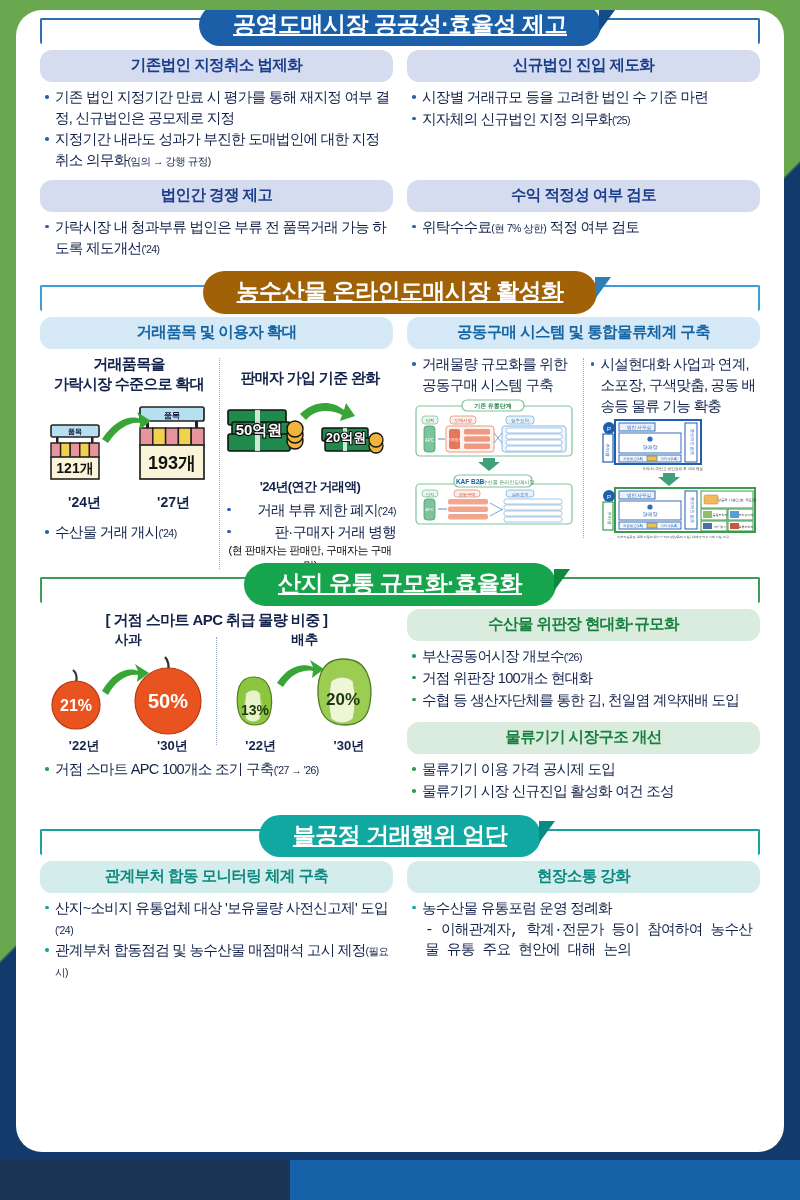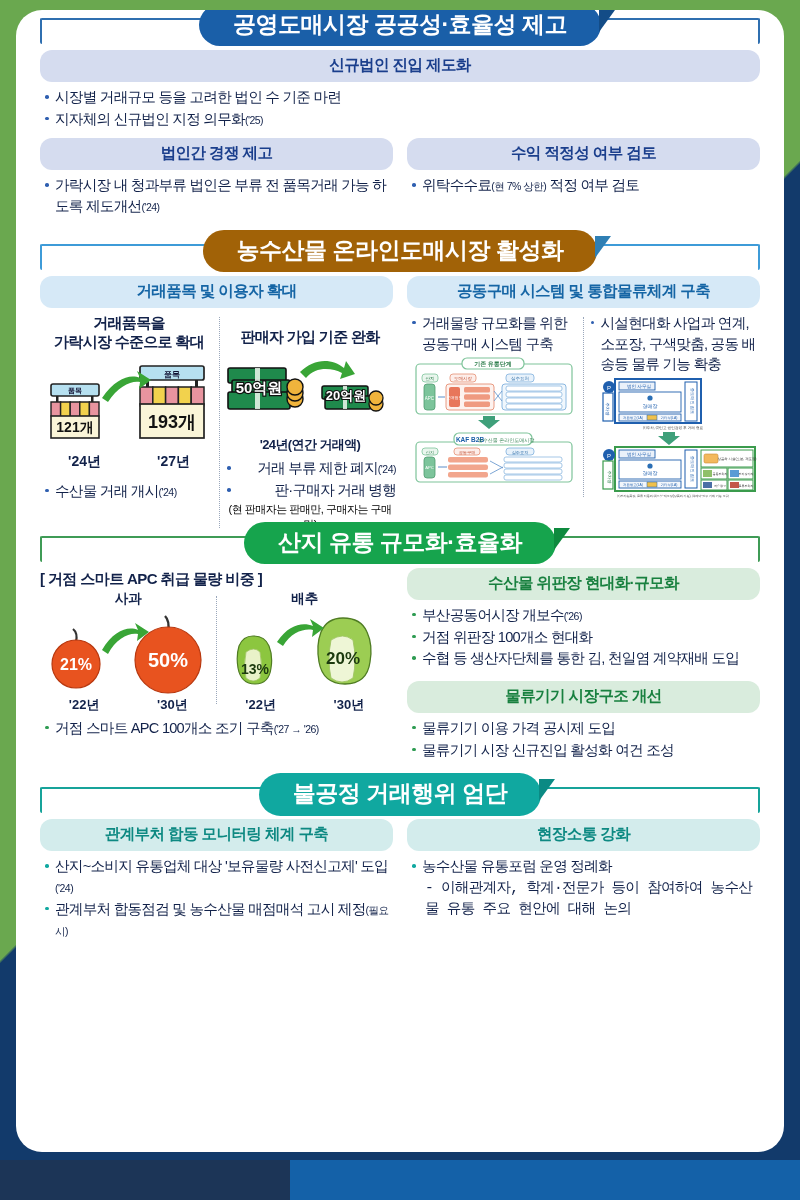--- a/index.html
+++ b/index.html
@@ -55,20 +55,21 @@
     position: relative;
     background: #1a5fa8;
     color: #fff;
     font-size: 23px;
     font-weight: bold;
     letter-spacing: -0.5px;
     padding: 8px 34px 9px 34px;
     border-radius: 23px;
     line-height: 1.1;
     white-space: nowrap;
+    text-decoration: underline;
   }
   .sec-title::after {
     content: "";
     position: absolute;
     right: -14px; top: 6px;
     border-left: 16px solid #134c87;
     border-top: 0 solid transparent;
     border-bottom: 22px solid transparent;
     height: 0; width: 0;
   }
@@ -131,21 +132,21 @@
   }
   .fig-cap {
     font-size: 15px; font-weight: bold; color: #12224a;
     letter-spacing: -0.7px; line-height: 1.3; margin-bottom: 4px;
   }
   .yrs { display: flex; justify-content: center; gap: 0px; font-weight: bold; font-size: 14px; color: #12224a; margin-top: 1px; }
   .yrs span { width: 50%; }
   .centernote { font-size: 13px; font-weight: bold; color: #12224a; letter-spacing: -0.6px; text-align: center; }
 
   .chart-title {
-    text-align: left; font-weight: bold; font-size: 15px;
+    text-align: center; font-weight: bold; font-size: 15px;
     color: #12224a; letter-spacing: -0.6px; margin: 2px 0 1px 0;
   }
   .produce-wrap { display: flex; }
   .produce-half { flex: 1 1 0; text-align: center; position: relative; }
   .produce-half.divider::after {
     content: ""; position: absolute; right: 0; top: 6px; bottom: 10px;
     border-right: 1px dotted #9aa7bb;
   }
   .produce-label { font-size: 13.5px; font-weight: bold; color: #12224a; }
   .produce-years { display: flex; justify-content: space-around; font-size: 13px; font-weight: bold; color: #12224a; margin-top: -2px; }
@@ -158,20 +159,27 @@
 
 <div class="page">
 
   <div class="section">
     <div class="sec-frame"></div>
     <div class="sec-title-wrap">
       <span class="sec-title">공영도매시장 공공성·효율성 제고</span>
     </div>
     <div class="sec-body">
       <div class="cols">
+        <div class="col">
+          <div class="subhdr">기존법인 지정취소 법제화</div>
+          <ul class="blist">
+            <li><span>기존 법인 지정기간 만료 시 평가를 통해 재지정 여부 결정, 신규법인은 공모제로 지정</span></li>
+            <li><span>지정기간 내라도 성과가 부진한 도매법인에 대한 지정 취소 의무화</span><span class="sm">(임의 → 강행 규정)</span></li>
+          </ul>
+        </div>
         <div class="col">
           <div class="subhdr">신규법인 진입 제도화</div>
           <ul class="blist">
             <li><span>시장별 거래규모 등을 고려한 법인 수 기준  마련</span></li>
             <li><span>지자체의 신규법인 지정 의무화</span><span class="sm">('25)</span></li>
           </ul>
         </div>
       </div>
       <div class="cols" style="margin-top:8px;">
         <div class="col">

